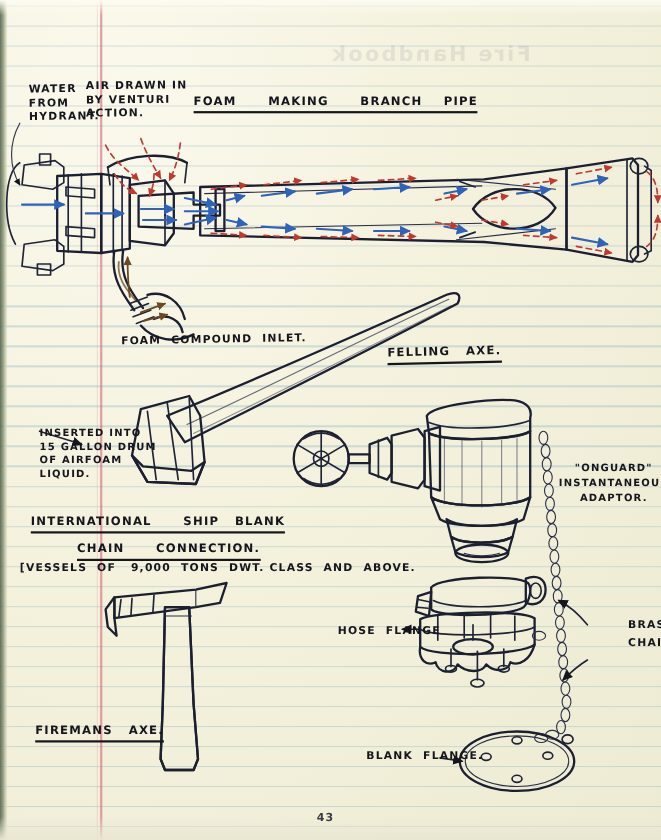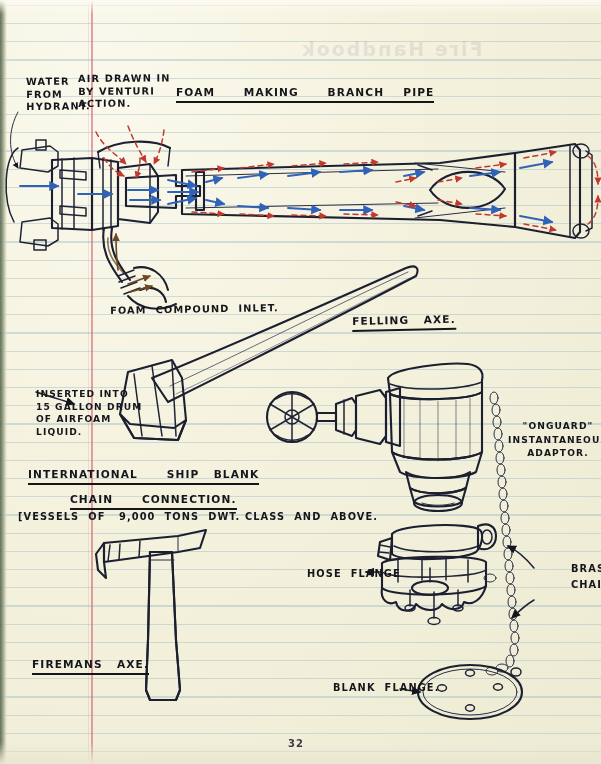--- a/index.html
+++ b/index.html
@@ -423,15 +423,15 @@
 
   <div class="hw t10" style="left:307px;top:568px;">HOSE  FLANGE</div>
 
   <div class="hw t10" style="left:534px;top:561px;line-height:1.65;margin-left:37px;">BRASS
 CHAIN</div>
 
   <div class="hw t11 u" style="left:32px;top:622px;margin-top:36px;">FIREMANS   AXE.</div>
 
   <div class="hw t10" style="left:289px;top:682px;margin-left:44px;">BLANK  FLANGE.</div>
 
-  <div class="pgnum">32</div>
+  <div class="pgnum">43</div>
 
 </div>
 
 </body></html>

